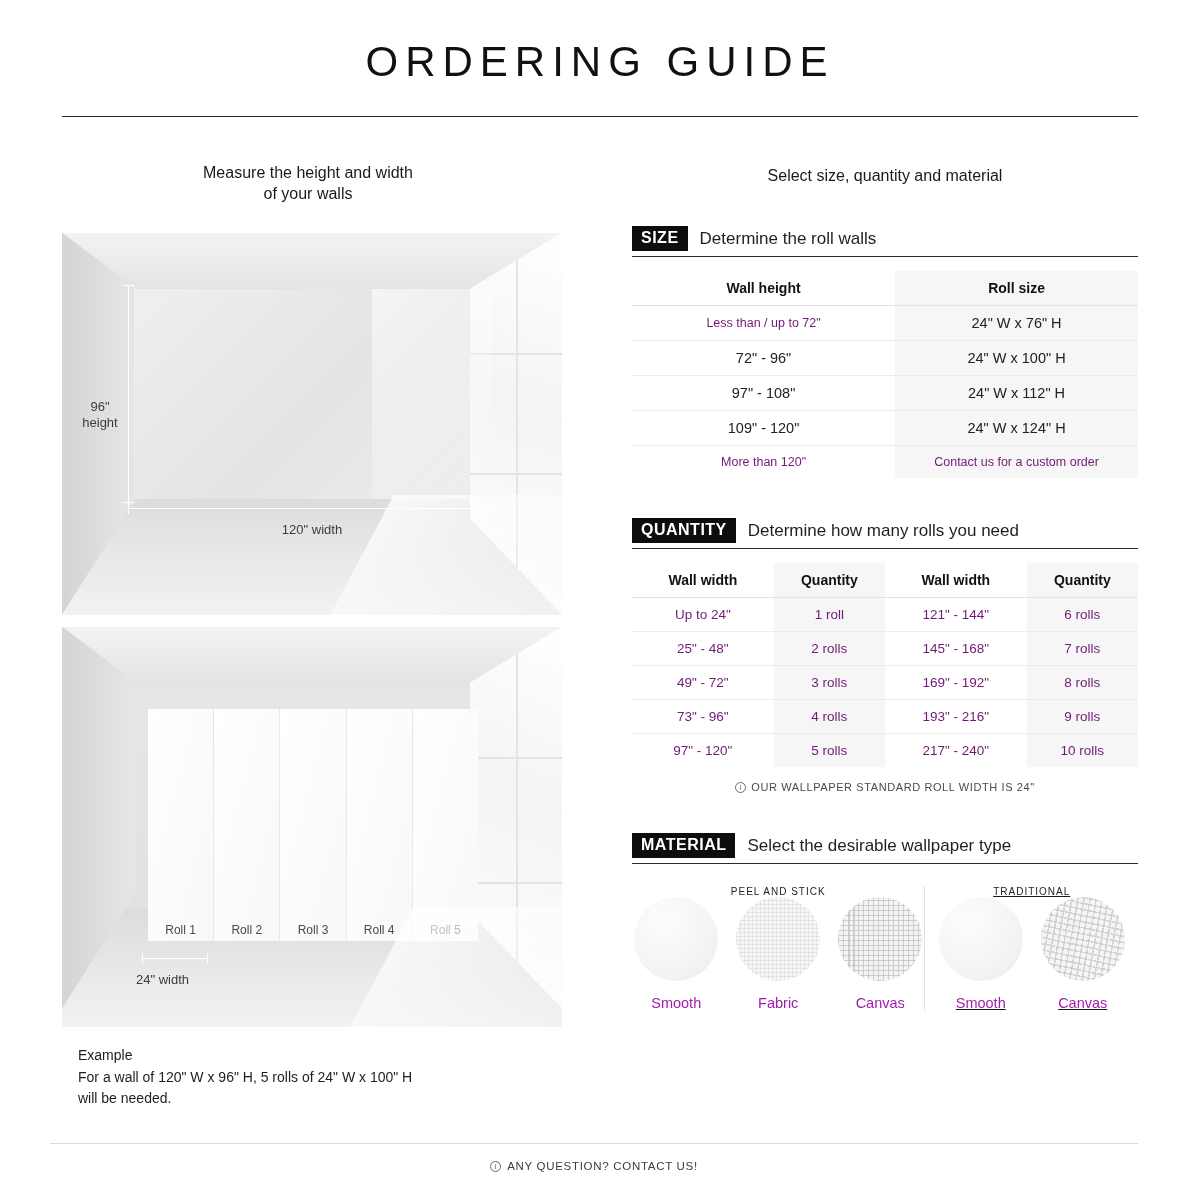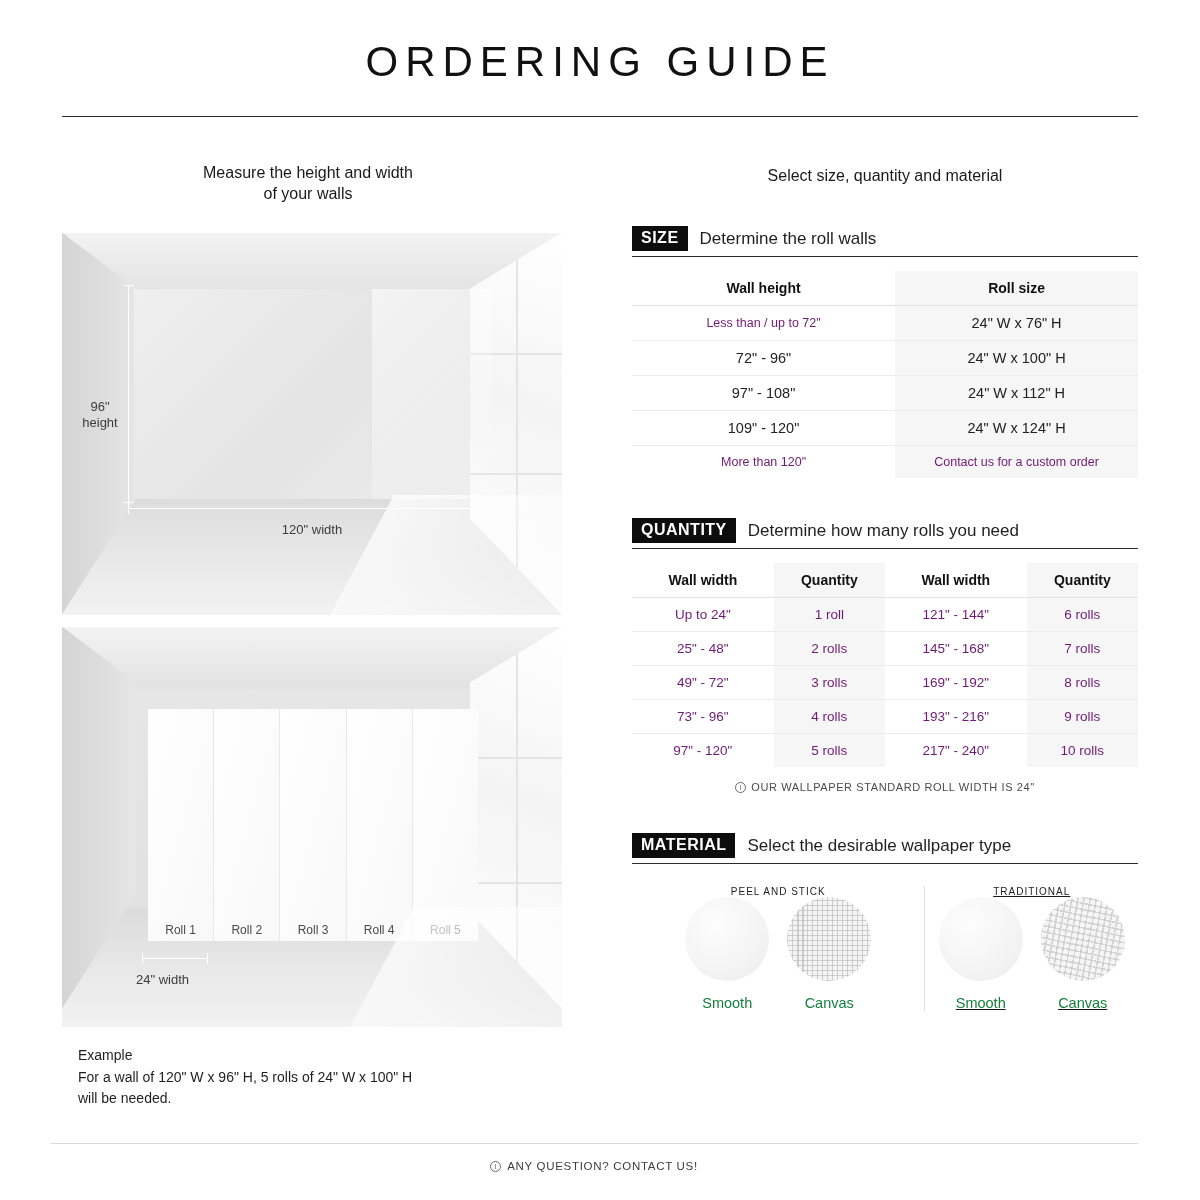--- a/index.html
+++ b/index.html
@@ -326,21 +326,21 @@
   }
   .circ.canvas2 {
     background:
       repeating-linear-gradient(12deg, rgba(196,196,196,.65) 0 1.5px, rgba(0,0,0,0) 1.5px 6px),
       repeating-linear-gradient(100deg, rgba(196,196,196,.65) 0 1.5px, rgba(0,0,0,0) 1.5px 6px),
       #f5f5f5;
   }
   .sw-label {
     margin-top: 14px;
     font-size: 14.5px;
-    color: #15803d;
+    color: #a21caf;
   }
 
   
   .footer {
     position: absolute;
     left: 50px; right: 62px; bottom: 28px;
     border-top: 1px solid #d9d9d9;
     padding-top: 16px;
     text-align: center;
     font-size: 11.5px;
@@ -537,20 +537,24 @@
           <span class="tag">MATERIAL</span>
           <span class="section-sub">Select the desirable wallpaper type</span>
         </div>
         <div class="materials">
           <div class="mat-group peel">
             <div class="mat-title">PEEL AND STICK</div>
             <div class="swatches">
               <div class="sw">
                 <div class="circ smooth"></div>
                 <div class="sw-label">Smooth</div>
+              </div>
+              <div class="sw">
+                <div class="circ fabric"></div>
+                <div class="sw-label">Fabric</div>
               </div>
               <div class="sw">
                 <div class="circ canvas"></div>
                 <div class="sw-label">Canvas</div>
               </div>
             </div>
           </div>
           <div class="mat-group trad">
             <div class="mat-title">TRADITIONAL</div>
             <div class="swatches">

